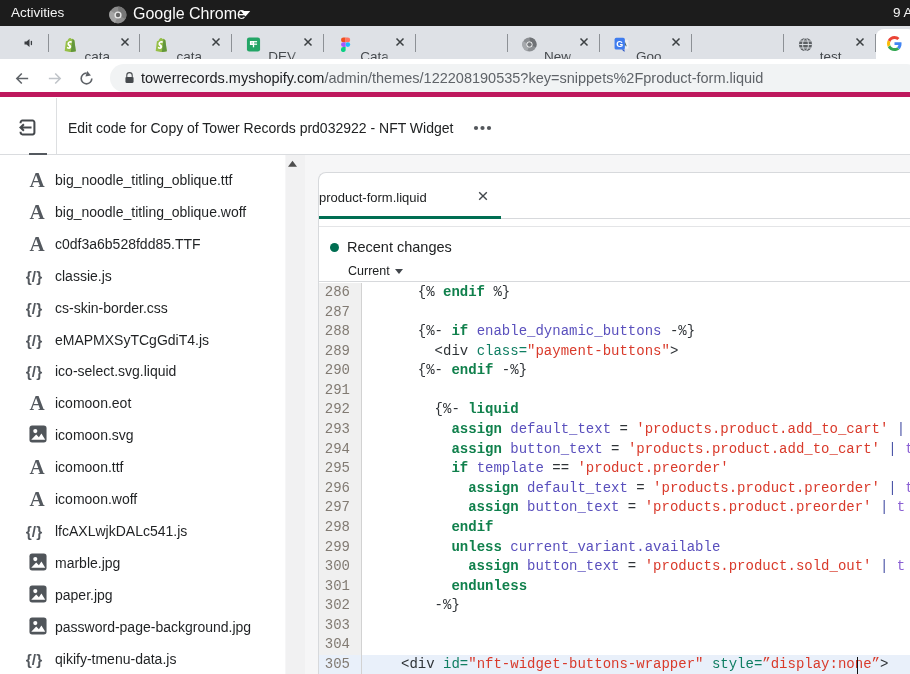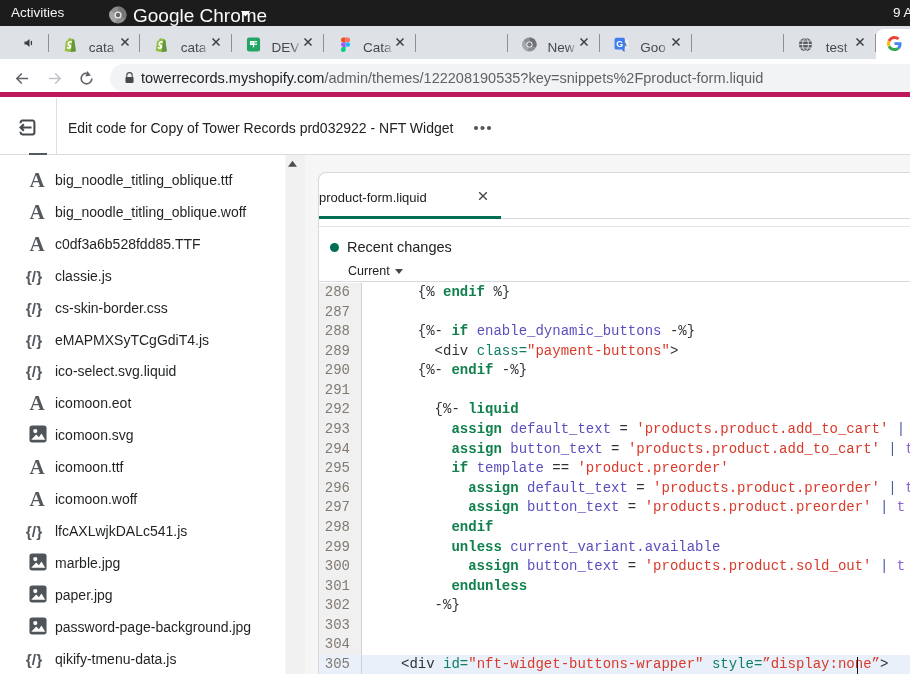--- a/index.html
+++ b/index.html
@@ -2,29 +2,29 @@
 <html><head>
 <meta charset="utf-8">
 <style>
   * { margin:0; padding:0; box-sizing:border-box; }
   html,body { width:910px; height:674px; overflow:hidden; background:#fff;
     font-family:"Liberation Sans", sans-serif; }
   .abs { position:absolute; }
   
   #ubar { position:absolute; left:0; top:0; width:910px; height:44px; background:#1c1c1c; color:#fff; }
   #ubar .act { position:absolute; left:11px; top:5px; font-size:13.5px; color:#f4f4f4; }
-  #ubar .gc  { position:absolute; left:133px; top:5px; font-size:19px; color:#fafafa; }
+  #ubar .gc  { position:absolute; left:133px; top:5px; font-size:16px; color:#fafafa; }
   #ubar .clock { position:absolute; left:893px; top:5px; font-size:13.5px; color:#f4f4f4; white-space:nowrap; }
   
   #tabs { position:absolute; left:0; top:26px; width:910px; height:33px; background:#dee1e6; }
   .tabsep { position:absolute; top:8px; width:1px; height:18px; background:#8d9196; }
   .tab { position:absolute; top:0; width:92px; height:33px; }
-  .tab .ttl { position:absolute; left:37px; top:14px; font-size:13.5px; color:#45494d; width:34px;
+  .tab .ttl { position:absolute; left:37px; top:23px; font-size:13.5px; color:#45494d; width:34px;
      overflow:hidden; white-space:nowrap;
-     -webkit-mask-image:linear-gradient(90deg,#000 70%,transparent); mask-image:linear-gradient(90deg,#000 70%,transparent);text-align:center;}
+     -webkit-mask-image:linear-gradient(90deg,#000 70%,transparent); mask-image:linear-gradient(90deg,#000 70%,transparent);}
   .tab .cx { position:absolute; left:69px; top:8px; width:16px; height:16px; color:#3c4043; }
   .fav { position:absolute; left:15px; top:11px; width:15px; height:15px; }
   #activetab { position:absolute; left:876px; top:3px; width:40px; height:30px; background:#fff; border-radius:8px 8px 0 0; }
   
   #urlrow { position:absolute; left:0; top:59px; width:910px; height:38px; background:#fff; border-bottom:5px solid #be185d;}
   #omnibox { position:absolute; left:110px; top:5px; width:810px; height:28px; background:#f1f3f4; border-radius:14px; }
   #urltext { position:absolute; left:31px; top:5.5px; font-size:14.5px; color:#202124; white-space:nowrap; }
   #urltext .path { color:#5f6368; }
   
   #page { position:absolute; left:0; top:98px; width:910px; height:576px; background:#f6f6f7; }

